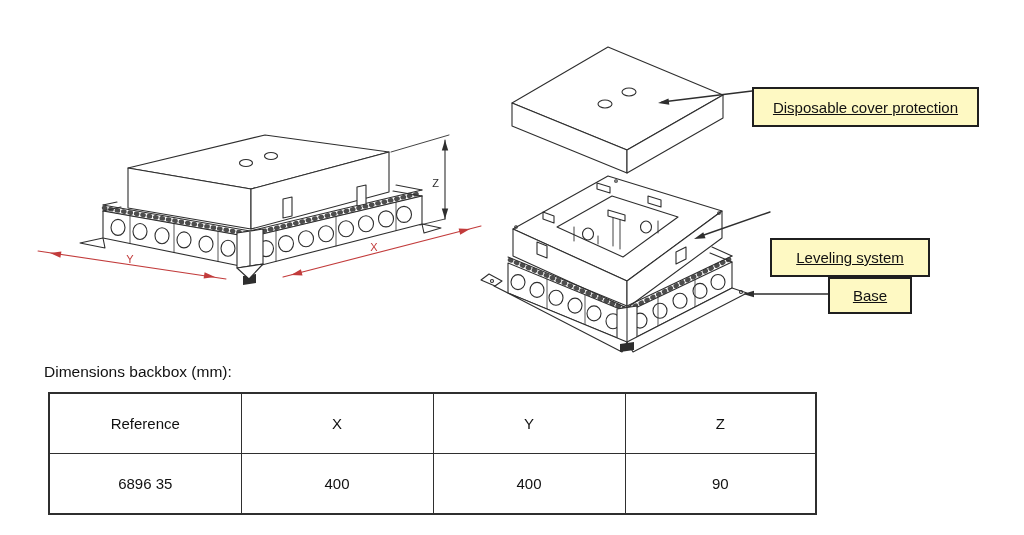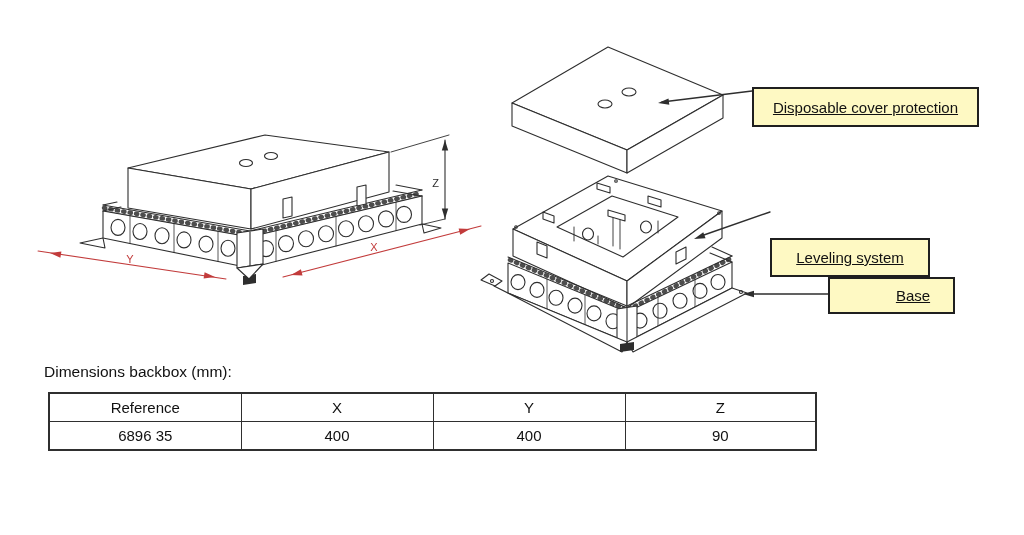--- a/index.html
+++ b/index.html
@@ -19,21 +19,21 @@
     position:absolute;left:44px;top:363px;z-index:3;
     font-size:15.5px;color:#111;
   }
   #dims-table{
     position:absolute;left:48px;top:392px;z-index:3;
     border-collapse:collapse;table-layout:fixed;background:#fff;
     border:2px solid #2f2f2f;
   }
   #dims-table th,#dims-table td{
     border:1.7px solid #2f2f2f;
-    height:27px;padding:0;
+    height:27px;padding:16px;
     text-align:center;vertical-align:middle;
     font-size:15px;font-weight:400;color:#111;
   }
   svg text{font-family:"Liberation Sans", sans-serif;}
 </style>
 </head>
 <body>
 
 <svg id="drawings" width="1024" height="535" viewBox="0 0 1024 535">
 
@@ -193,21 +193,21 @@
     </g>
     <g>
       <line x1="828" y1="294" x2="750" y2="294"></line>
       <polygon points="743,294 754,297.2 754,290.8" stroke="none"></polygon>
     </g>
   </g>
 </svg>
 
 <div class="callout" style="left:752px;top:87px;width:223px;height:36px;">Disposable cover protection</div>
 <div class="callout" style="left:770px;top:206px;width:156px;height:35px;margin-top:32px;">Leveling system</div>
-<div class="callout" style="left:828px;top:277px;width:80px;height:33px;padding-left:43px;">Base</div>
+<div class="callout" style="left:828px;top:277px;width:80px;height:33px;">Base</div>
 
 <div id="table-title">Dimensions backbox (mm):</div>
 
 <table id="dims-table">
   <colgroup>
     <col style="width:192px">
       <col style="width:192px">
       <col style="width:192px">
       <col style="width:191px">
   </colgroup>

